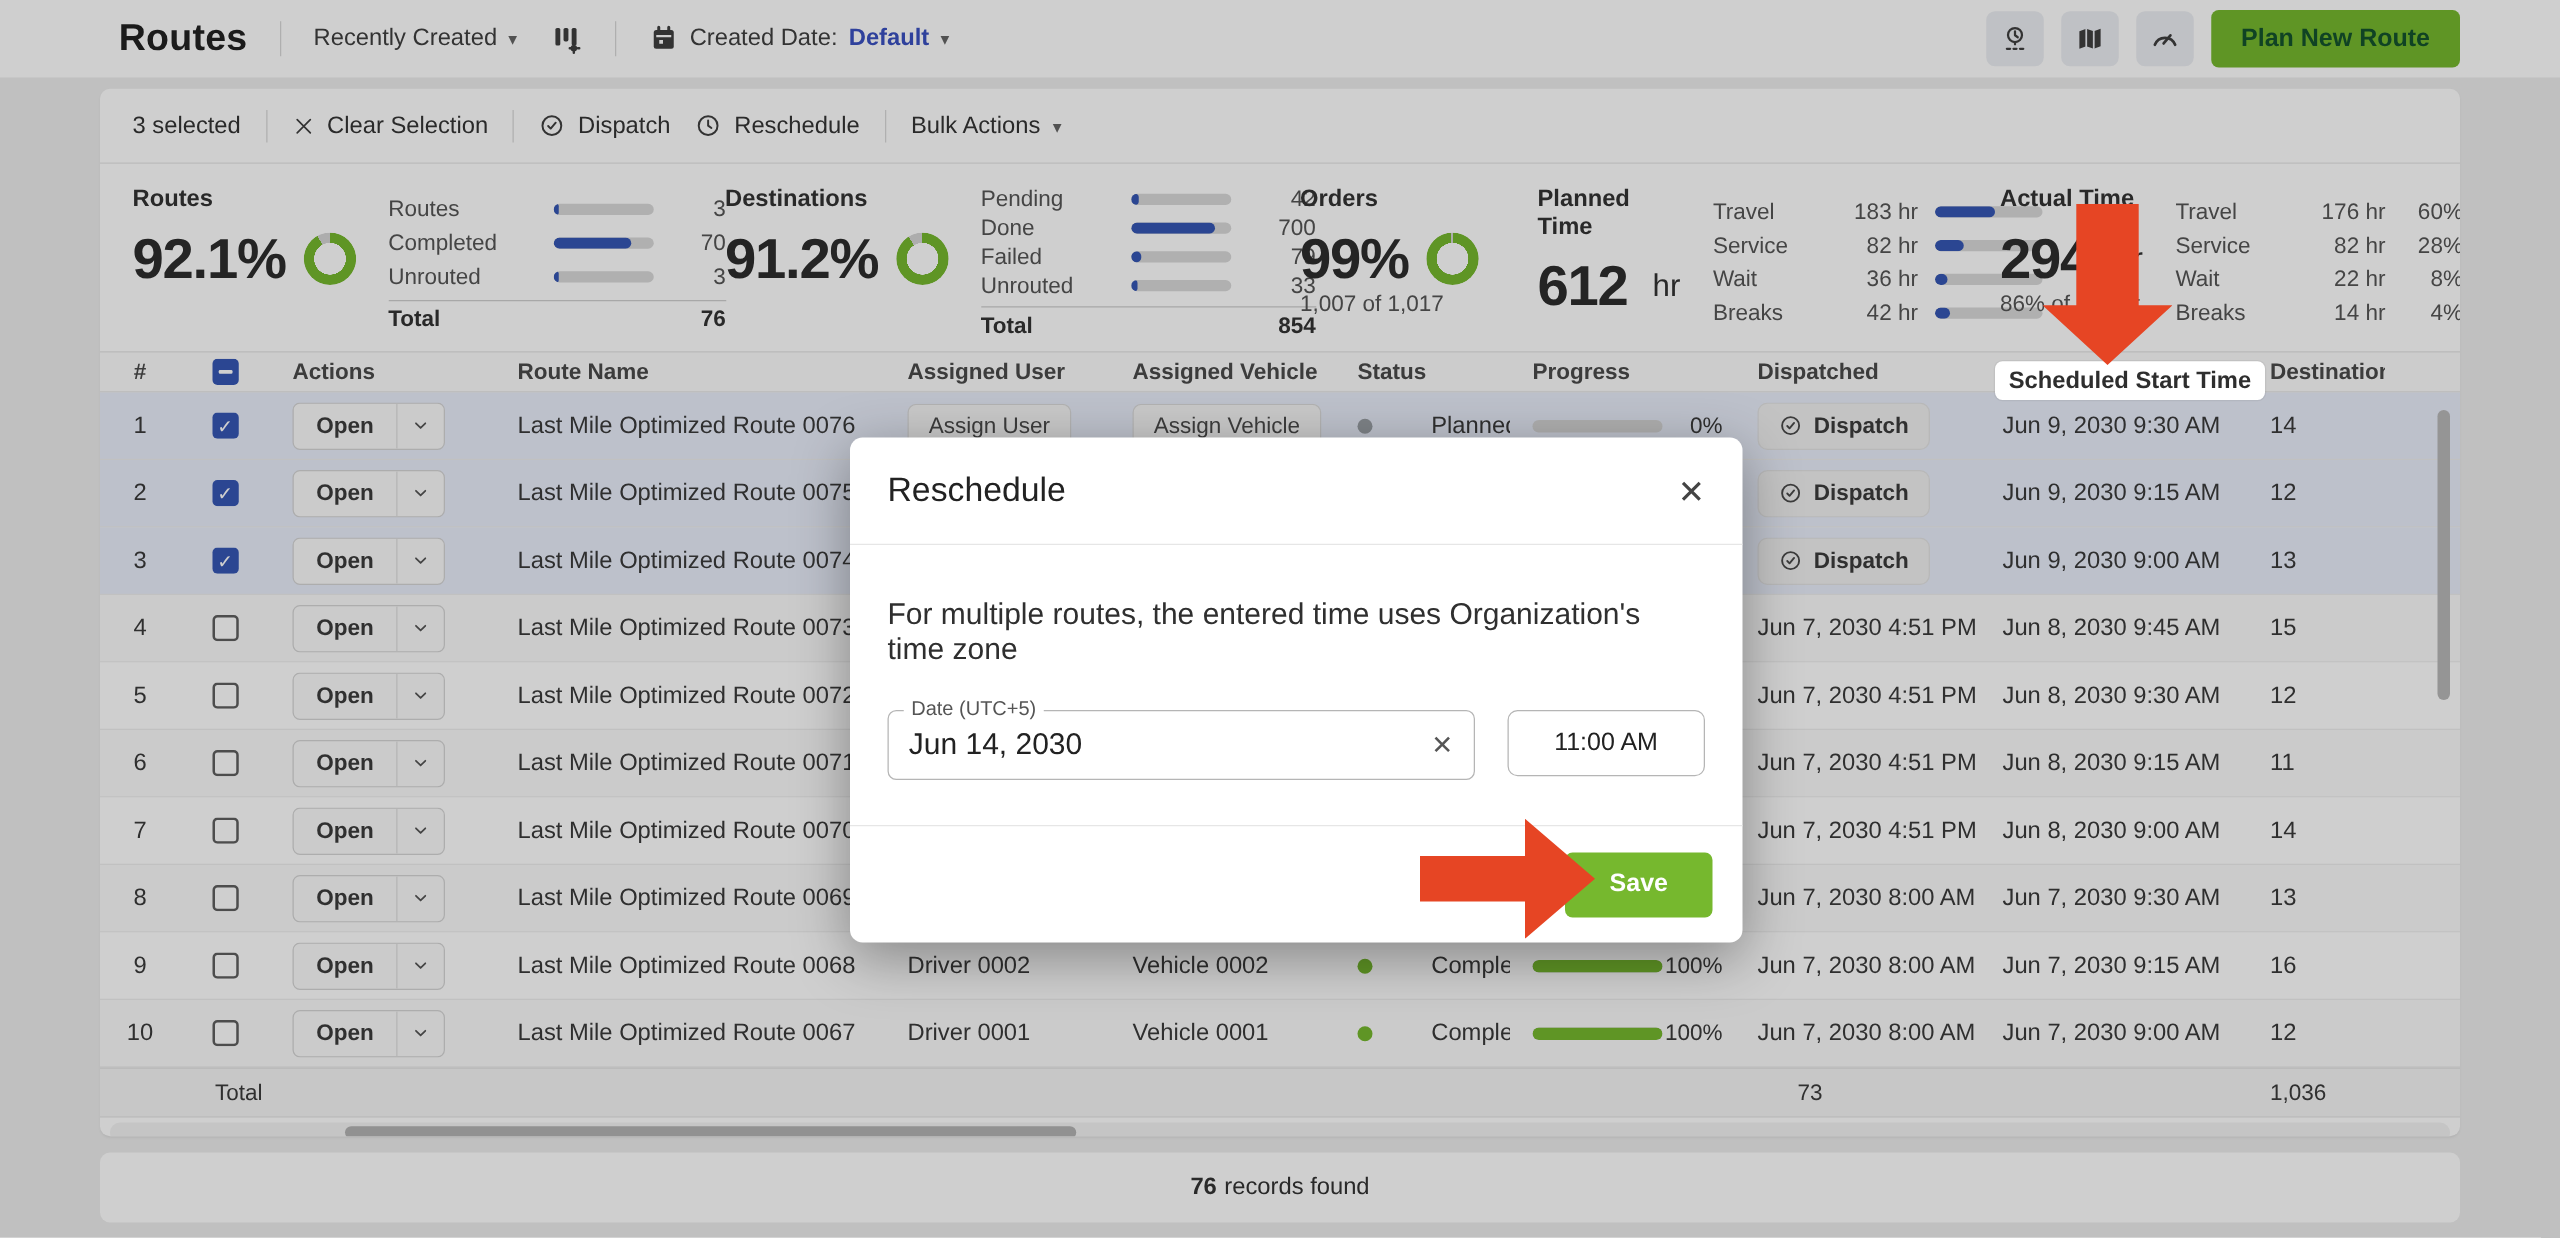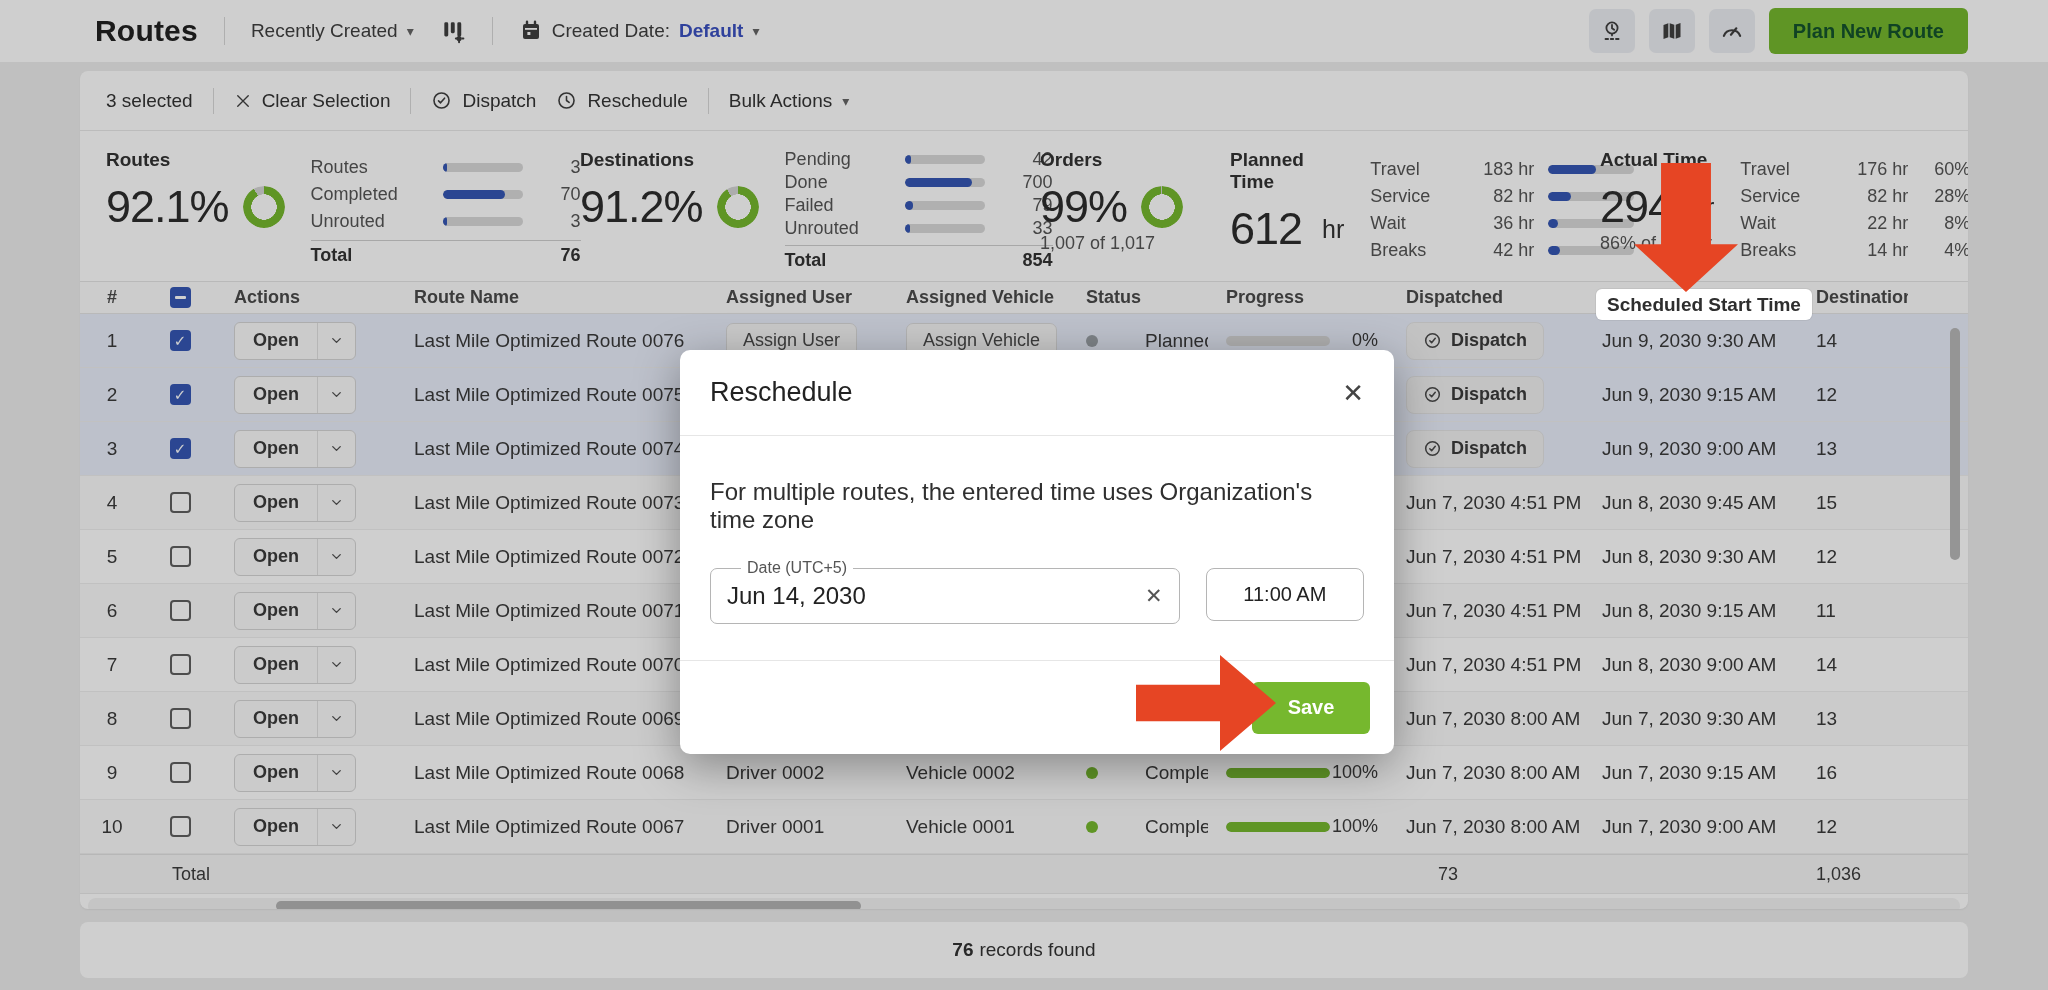--- a/index.html
+++ b/index.html
@@ -32,21 +32,21 @@
   .toolbar{height:60px;display:flex;align-items:center;padding:0 26px;gap:20px;
            border-bottom:1px solid #e8e8e8;font-size:19px;color:#333;}
   .tb-item{display:flex;align-items:center;gap:10px;cursor:pointer;color:#343434;}
   .tb-sep{width:1px;height:26px;background:#d9d9d9;}
 
   
   .stats{height:150px;display:flex;align-items:stretch;padding:12px 0 10px 26px;}
   .sec{display:flex;gap:26px;padding-top:6px;}
   .sec-head{font-size:19px;font-weight:700;color:#333;margin-bottom:10px;}
   .bigrow{display:flex;align-items:center;gap:14px;}
-  .bigpct{font-size:45px;font-weight:400;color:#2d2d2d;letter-spacing:-1px;}
+  .bigpct{font-size:45px;font-weight:700;color:#2d2d2d;letter-spacing:-1px;}
   .bigunit{font-size:25px;font-weight:400;color:#333;margin-left:6px;}
   .subnote{font-size:18px;color:#555;}
   .donut{width:42px;height:42px;border-radius:50%;
          background:conic-gradient(var(--green) calc(var(--p)*1%),#d6d6d6 0);
          -webkit-mask:radial-gradient(farthest-side,#0000 60%,#000 61%);
          mask:radial-gradient(farthest-side,#0000 60%,#000 61%);}
   .minis{display:flex;flex-direction:column;justify-content:center;gap:2px;}
   .mini-row{display:grid;align-items:center;column-gap:14px;font-size:18px;color:#555;height:25px;}
   .mini-bar{height:9px;border-radius:5px;background:#d9d9d9;overflow:hidden;}
   .mini-bar>span{display:block;height:100%;border-radius:5px;background:var(--blue);}
@@ -112,21 +112,21 @@
   .modal{position:absolute;left:680px;top:350px;width:714px;height:404px;background:#fff;border-radius:10px;
          z-index:50;box-shadow:0 12px 45px rgba(0,0,0,.35);display:flex;flex-direction:column;}
   .modal-head{height:86px;display:flex;align-items:center;padding:0 30px;border-bottom:1px solid #e6e6e6;}
   .modal-title{font-size:27px;font-weight:500;color:#222;}
   .modal-close{margin-left:auto;font-size:26px;color:#444;cursor:pointer;line-height:1;}
   .modal-body{padding:28px 30px 0 30px;flex:1;}
   .modal-note{font-size:24px;color:#2f2f2f;margin:14px 0 34px 0;}
   .fields{display:flex;gap:26px;align-items:flex-start;}
   .date-box{position:relative;width:480px;height:56px;border:1px solid #b5b5b5;border-radius:7px;
             display:flex;align-items:center;padding:0 16px;}
-  .float-label{position:absolute;top:-10px;left:30px;background:#fff;padding:0 6px;font-size:16px;color:#555;text-align:right;}
+  .float-label{position:absolute;top:-10px;left:12px;background:#fff;padding:0 6px;font-size:16px;color:#555;text-align:right;}
   .date-value{font-size:24px;color:#222;}
   .date-clear{margin-left:auto;font-size:21px;color:#555;cursor:pointer;}
   .time-box{width:162px;height:53px;border:1px solid #b5b5b5;border-radius:8px;display:flex;align-items:center;
             justify-content:center;font-size:20px;color:#222;cursor:pointer;}
   .modal-foot{height:94px;border-top:1px solid #e6e6e6;display:flex;align-items:center;justify-content:flex-end;
               padding:0 24px;}
   .save-btn{width:118px;height:52px;border:none;border-radius:6px;background:var(--green);color:#fff;
             font-size:20px;font-weight:600;cursor:pointer;}
   .arrow{position:absolute;background:var(--red);z-index:60;
          filter:drop-shadow(0 0 2px rgba(255,255,255,.85));}

